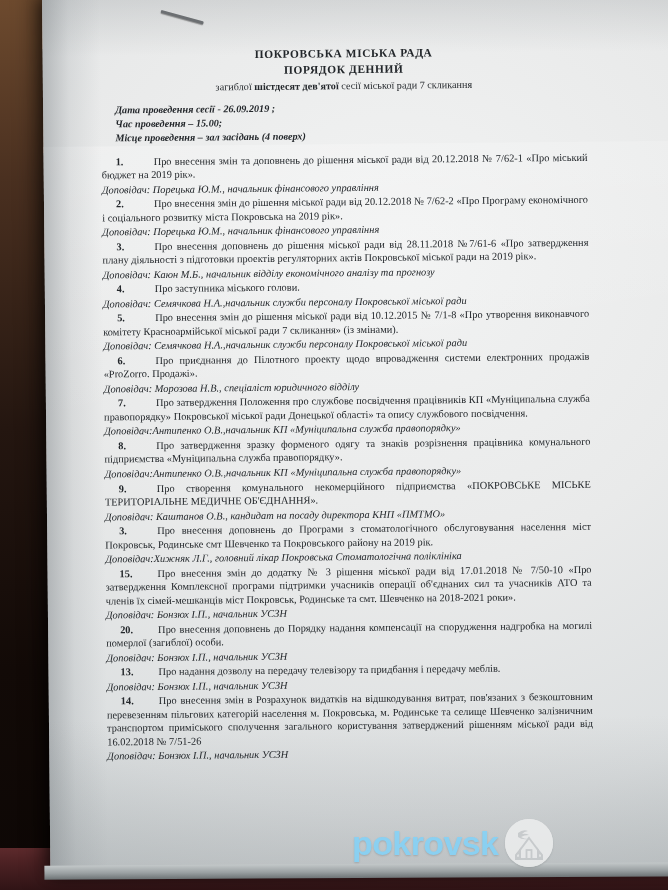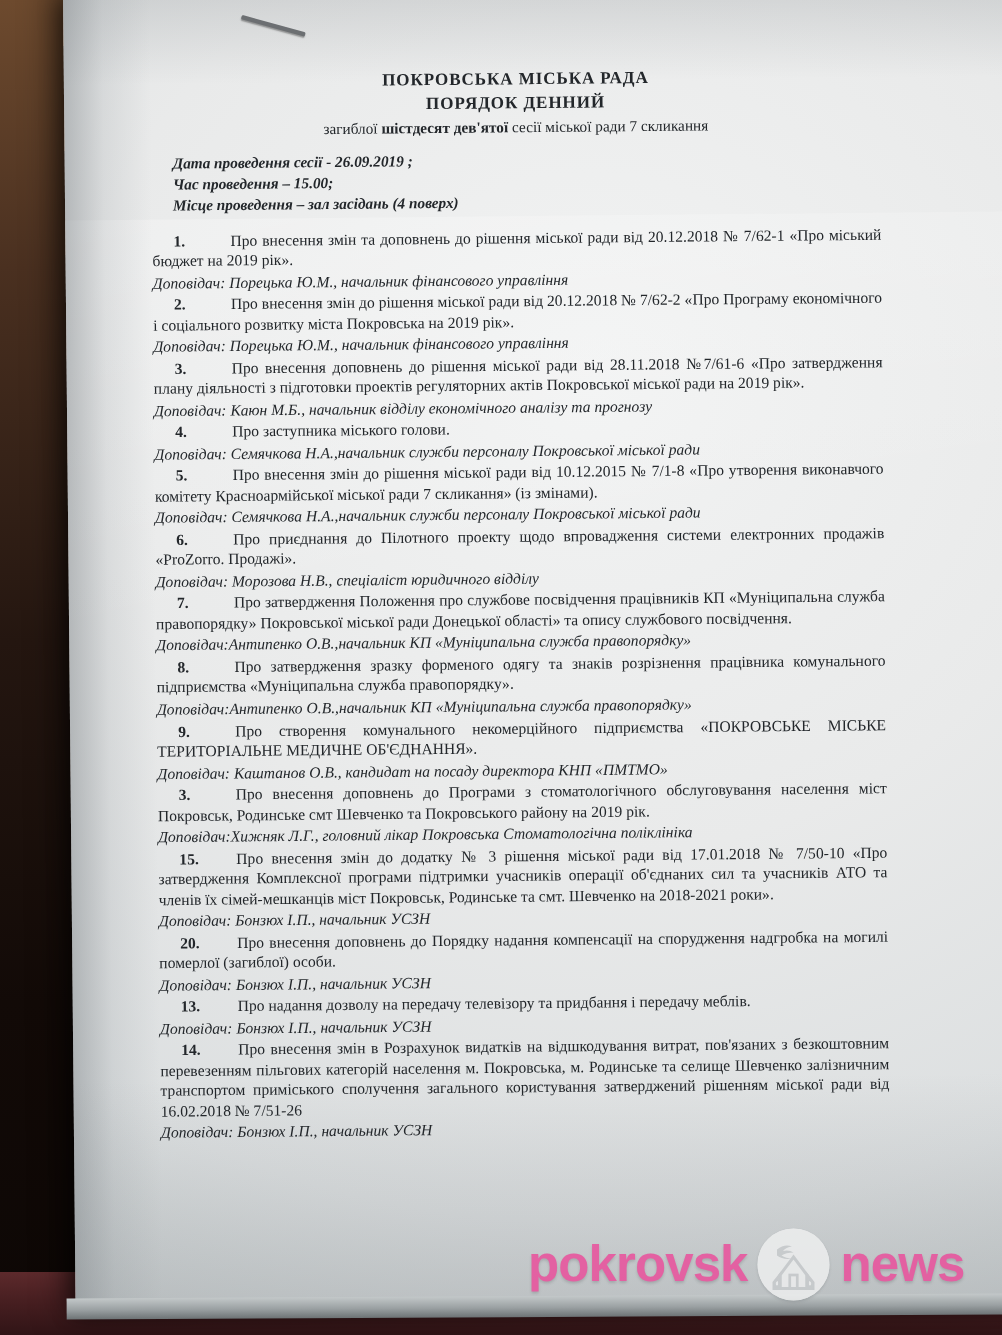--- a/index.html
+++ b/index.html
@@ -118,21 +118,21 @@
   #watermark{
     position:absolute;
     left:352px;top:812px;
     width:300px;height:62px;
     display:flex;align-items:center;gap:7px;
     opacity:.80;
     pointer-events:none;
   }
   #wm-left,#wm-right{
     font-family:"Liberation Sans","DejaVu Sans",sans-serif;
-    font-weight:bold;font-size:34px;color:#ec4899;
+    font-weight:bold;font-size:34px;color:#7dd3fc;
     letter-spacing:-.6px;
     text-shadow:0 1px 2px rgba(90,95,98,.35);
   }
   #wm-logo{
     width:48px;height:48px;border-radius:50%;
     background:#f0f1f1;
     position:relative;flex:0 0 auto;
     box-shadow:0 1px 2px rgba(90,95,98,.3);
   }
   #wm-logo svg{position:absolute;left:0;top:0;}
@@ -215,14 +215,13 @@
       <circle cx="24" cy="24" r="24" fill="#f0f1f1"></circle>
       <path d="M13 14 q5 -4 10 -2 q-4 0.5 -6 3 q4 -1 7 1 q-5 0 -8 2 q3 2 7 2 q-6 1 -10 -2 z" fill="#c9ccce"></path>
       <path d="M24 19 L33 31 L33 40 L15 40 L15 31 Z" fill="none" stroke="#c9ccce" stroke-width="2"></path>
       <path d="M15 31 L11 36 L11 40 L15 40 Z" fill="none" stroke="#c9ccce" stroke-width="2"></path>
       <path d="M33 31 L37 36 L37 40 L33 40 Z" fill="none" stroke="#c9ccce" stroke-width="2"></path>
       <rect x="21.5" y="31" width="5" height="9" fill="none" stroke="#c9ccce" stroke-width="1.8"></rect>
       <ellipse cx="13" cy="36.5" rx="1.6" ry="2.2" fill="none" stroke="#c9ccce" stroke-width="1.4"></ellipse>
       <ellipse cx="35" cy="36.5" rx="1.6" ry="2.2" fill="none" stroke="#c9ccce" stroke-width="1.4"></ellipse>
     </svg>
   </span>
-  <span id="wm-right">news</span>
 </div>
 
 </body></html>

